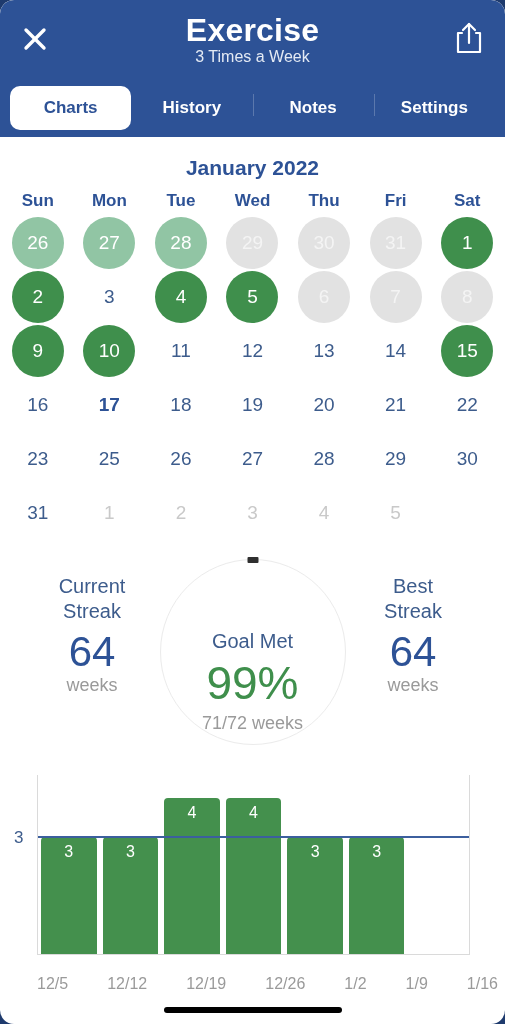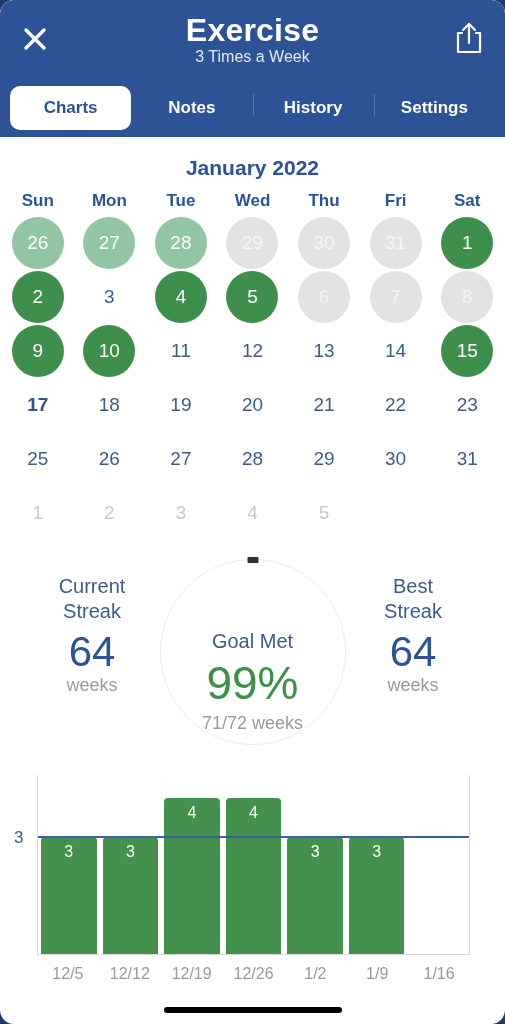--- a/index.html
+++ b/index.html
@@ -282,22 +282,23 @@
   .goal-label {
     position: absolute;
     left: 14px;
     color: #3d5c8c;
     font-size: 17px;
     transform: translateY(-50%);
   }
   .xlabels {
     position: absolute;
     left: 37px; right: 35px;
-    top: 198px;
-    display: flex;
+    top: 208px;
+    display: flex;
+    gap: 39px;
   }
   .xlabel {
     flex: 1;
     text-align: center;
     color: #9a9a9a;
     font-size: 16px;
   }
 
   
   .home-indicator {
@@ -338,24 +339,24 @@
           <path d="M12 12 L18 6 L24 12" fill="none" stroke="#ffffff" stroke-width="2.2" stroke-linejoin="round" stroke-linecap="round"></path>
         </svg>
       </div>
     </div>
 
     <div class="tabs">
       <div class="tab active">
           <span>Charts</span>
         </div>
       <div class="tab">
+          <span>History</span>
+        </div>
+      <div class="tab">
           <span>Notes</span>
-        </div>
-      <div class="tab">
-          <span>History</span>
         </div>
       <div class="tab">
           <span>Settings</span>
         </div>
     </div>
   </div>
 
   <div class="cal">
     <div class="cal-month">January 2022</div>
     <div class="cal-dows" id="dows">
@@ -423,20 +424,23 @@
           <div class="day plain">12</div>
         </div>
         <div class="cal-cell">
           <div class="day plain">13</div>
         </div>
         <div class="cal-cell">
           <div class="day plain">14</div>
         </div>
         <div class="cal-cell">
           <div class="day done">15</div>
+        </div>
+        <div class="cal-cell">
+          <div class="day plain">16</div>
         </div>
         <div class="cal-cell">
           <div class="day today">17</div>
         </div>
         <div class="cal-cell">
           <div class="day plain">18</div>
         </div>
         <div class="cal-cell">
           <div class="day plain">19</div>
         </div>

